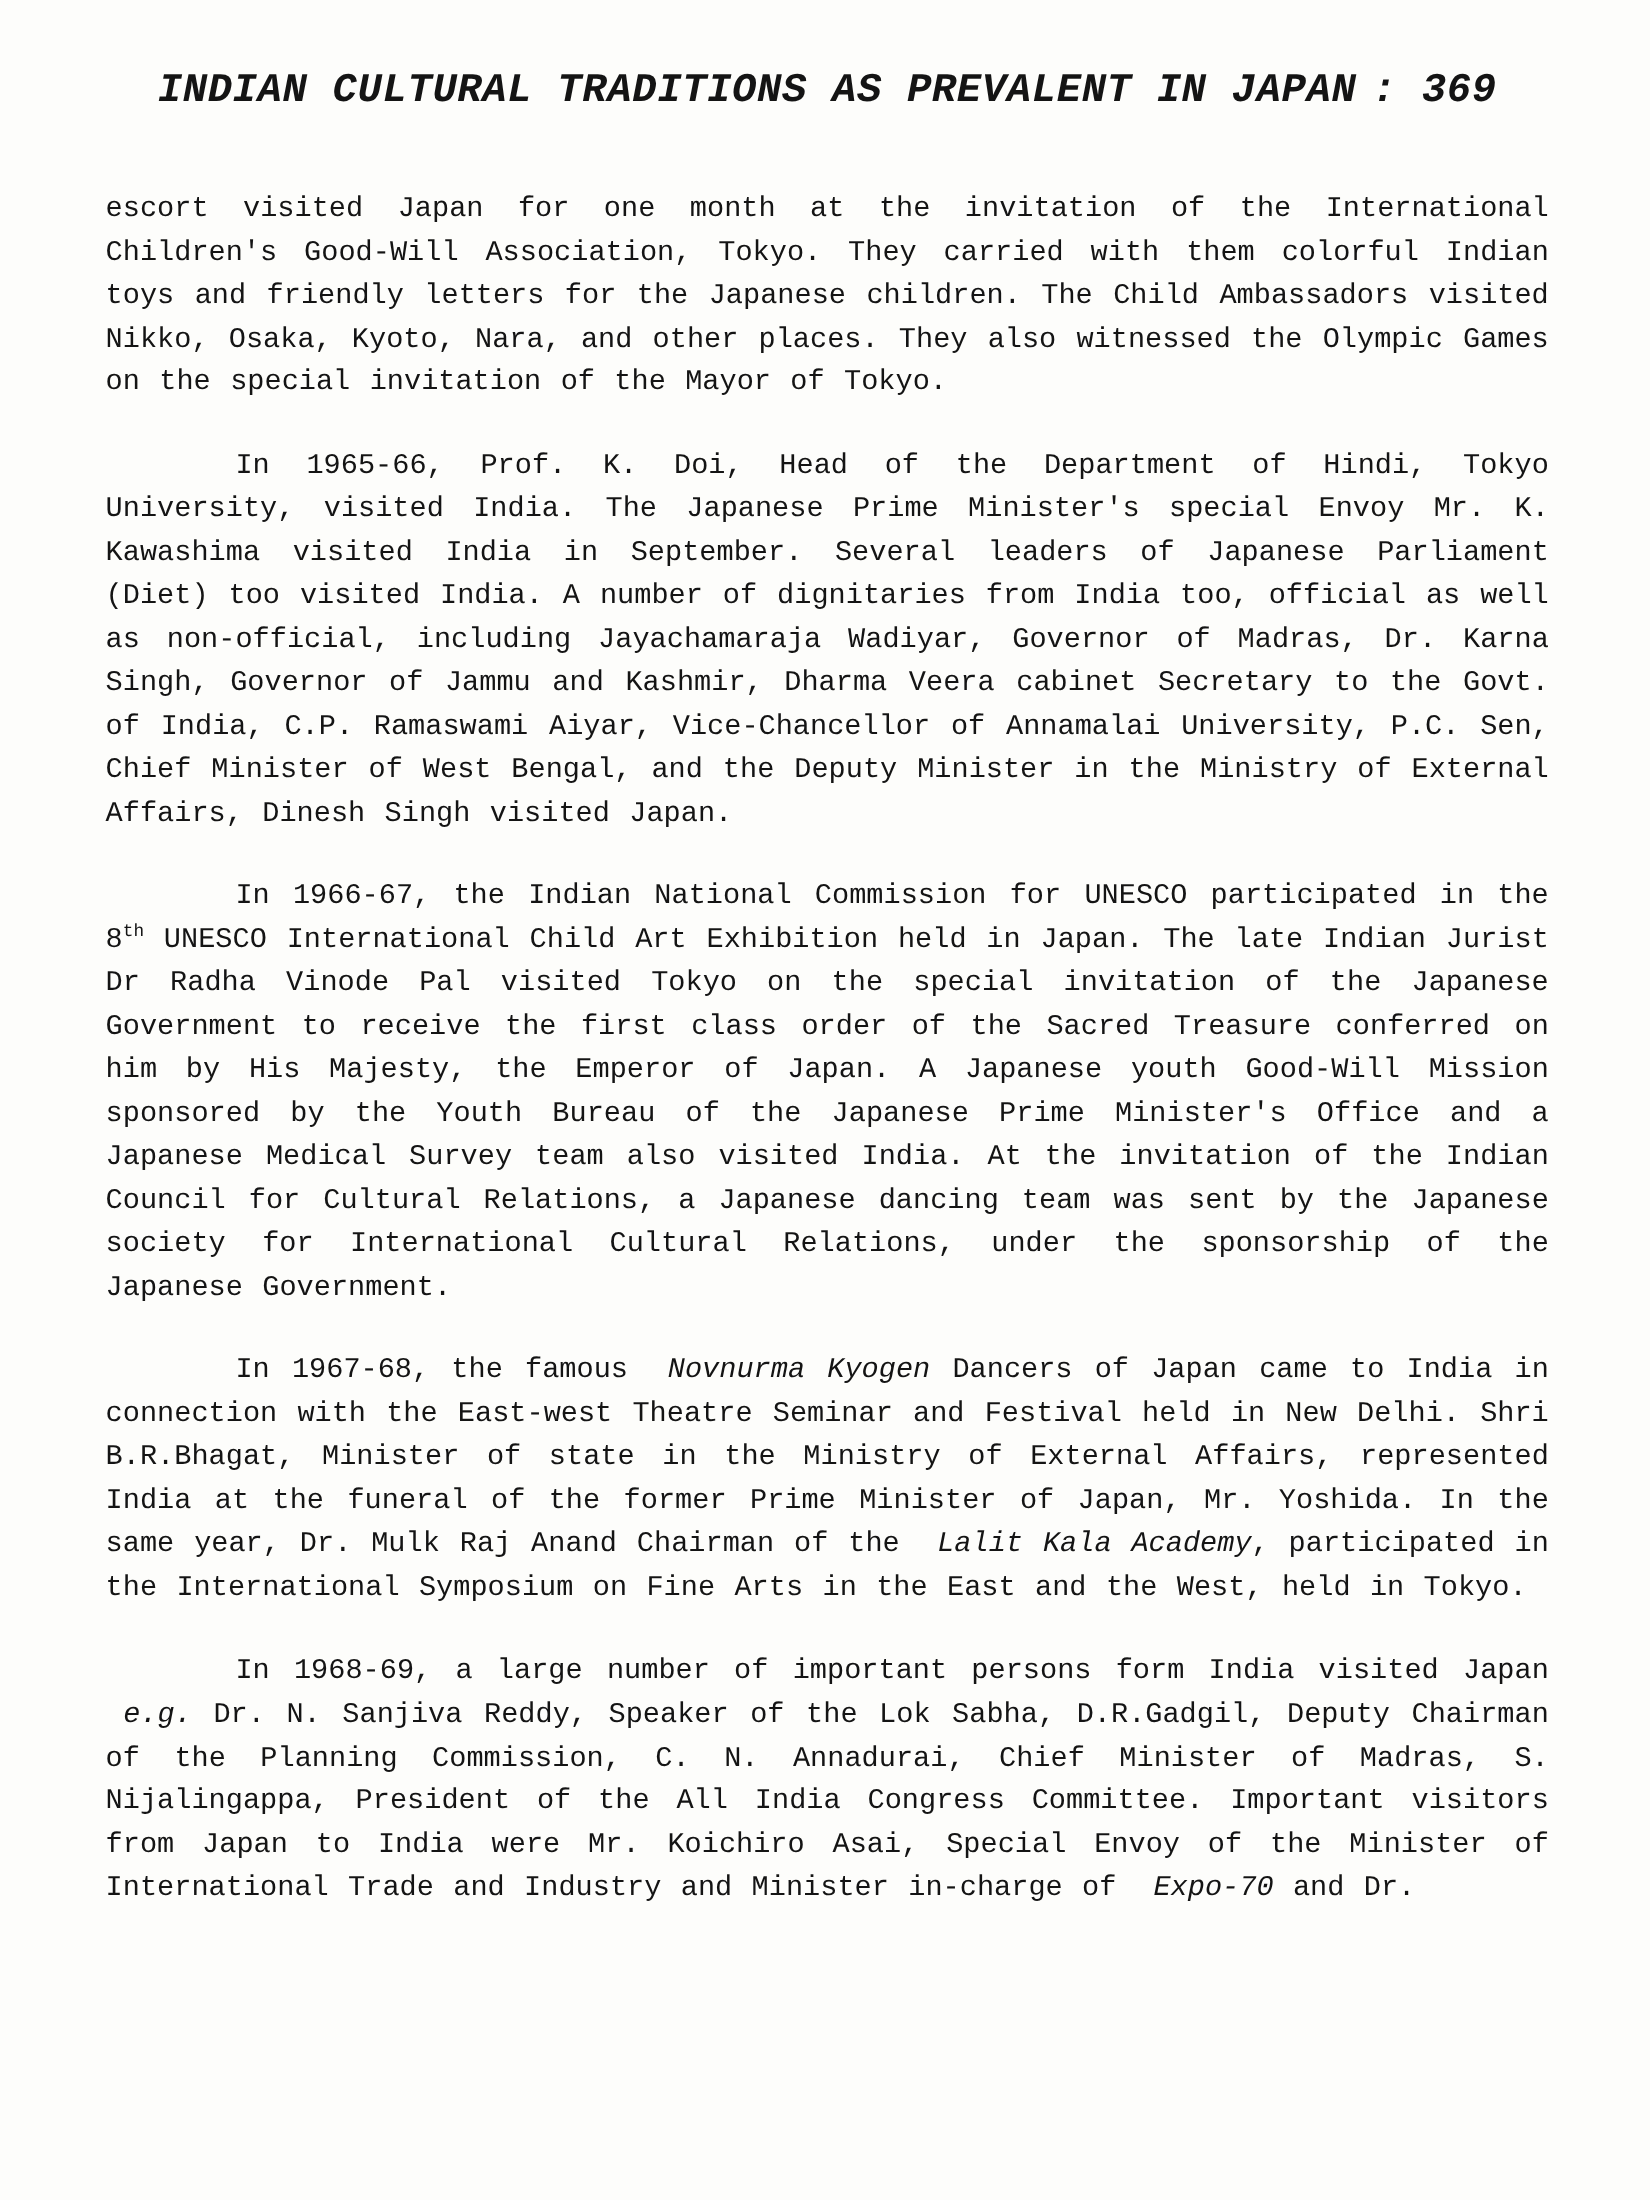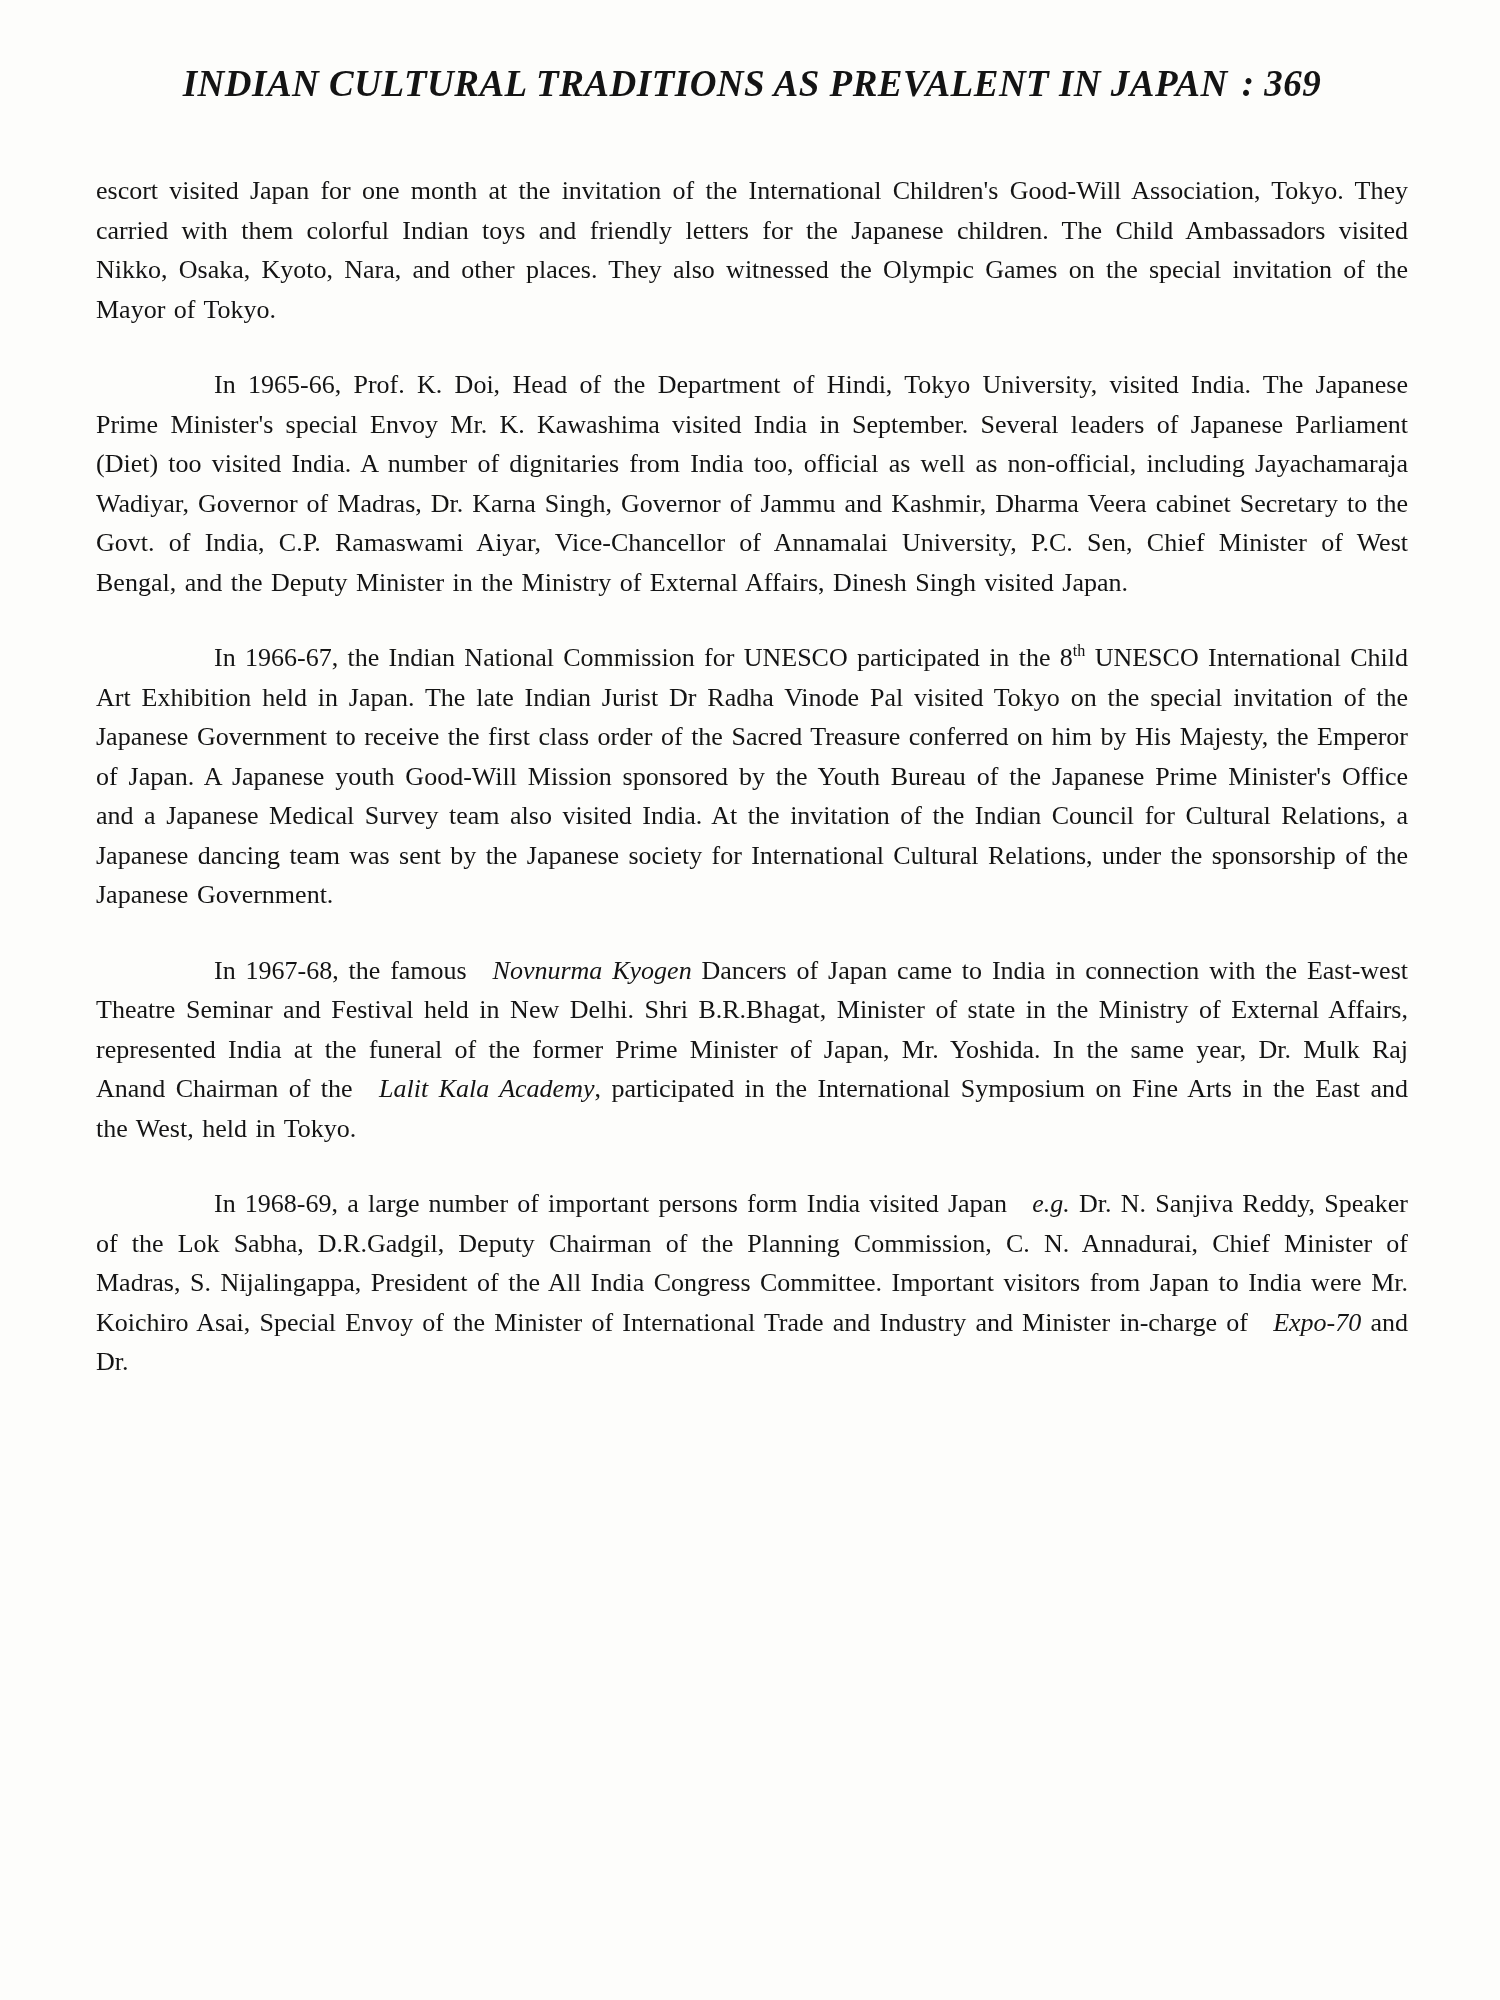--- a/index.html
+++ b/index.html
@@ -7,21 +7,21 @@
     padding: 0;
     background: #e8e8e6;
   }
   .page {
     position: relative;
     width: 1500px;
     height: 2000px;
     margin: 0 auto;
     background: #fdfdfb;
     color: #141414;
-    font-family: Liberation Serif, serif;
+    font-family: Liberation Mono, monospace;
     box-sizing: border-box;
     padding: 48px 92px 40px 96px;
     overflow: hidden;
   }
   .page-header {
     text-align: center;
     font-weight: bold;
     font-style: italic;
     font-size: 37px;
     letter-spacing: 0.5px;

